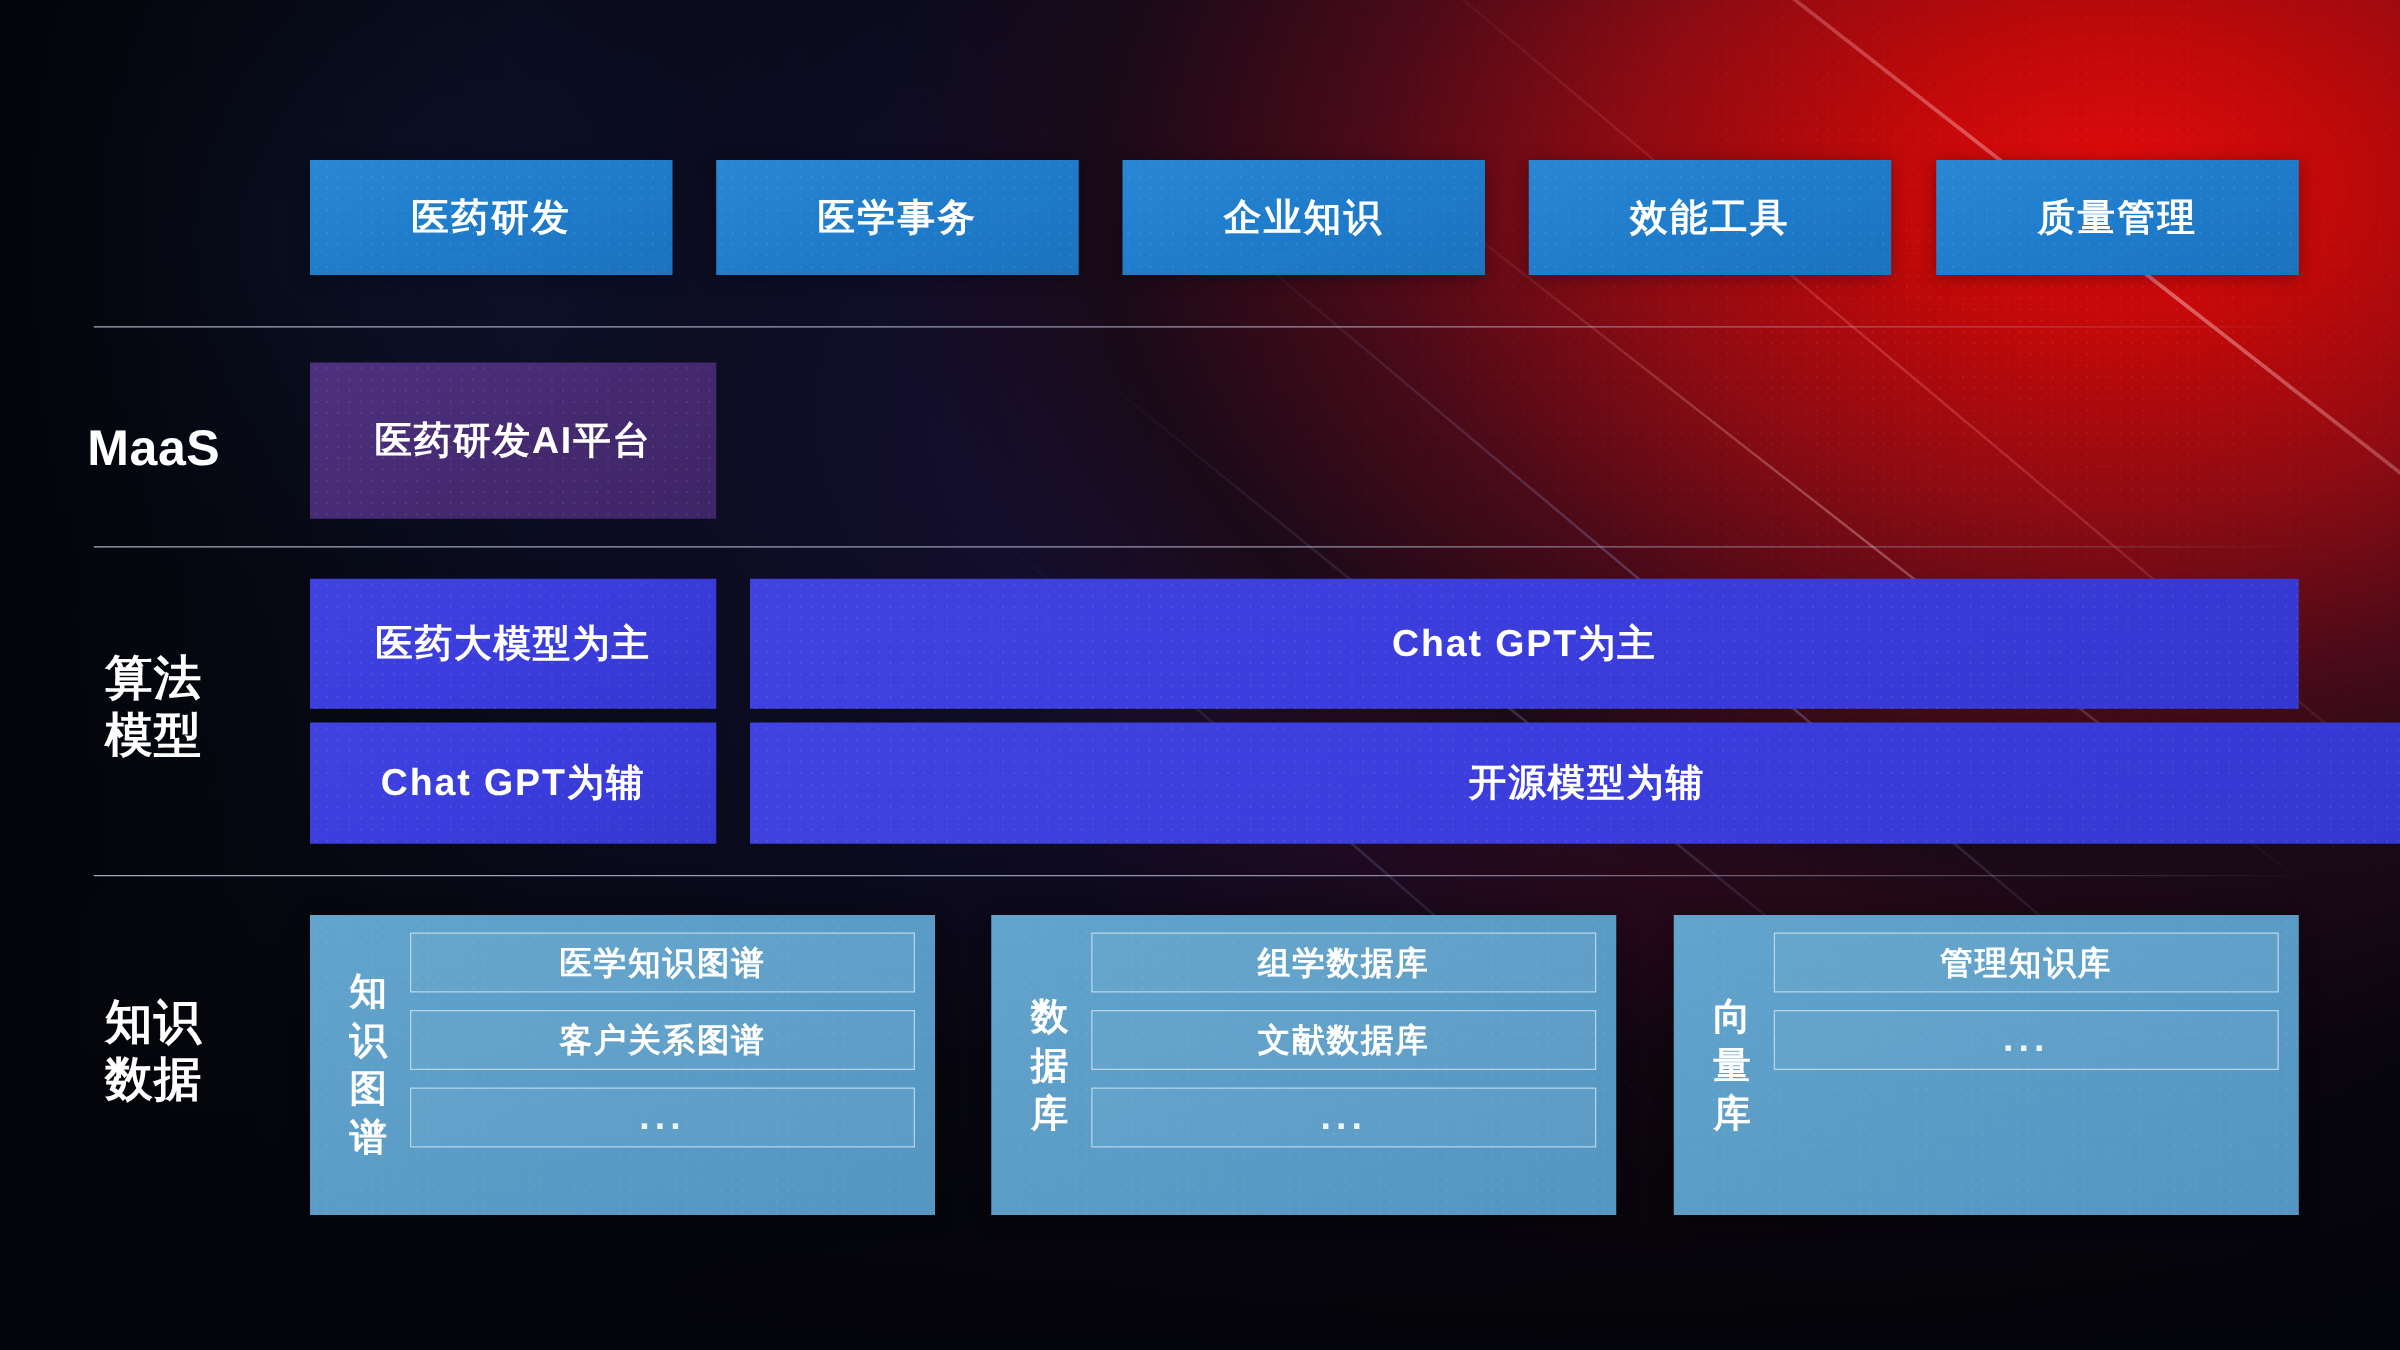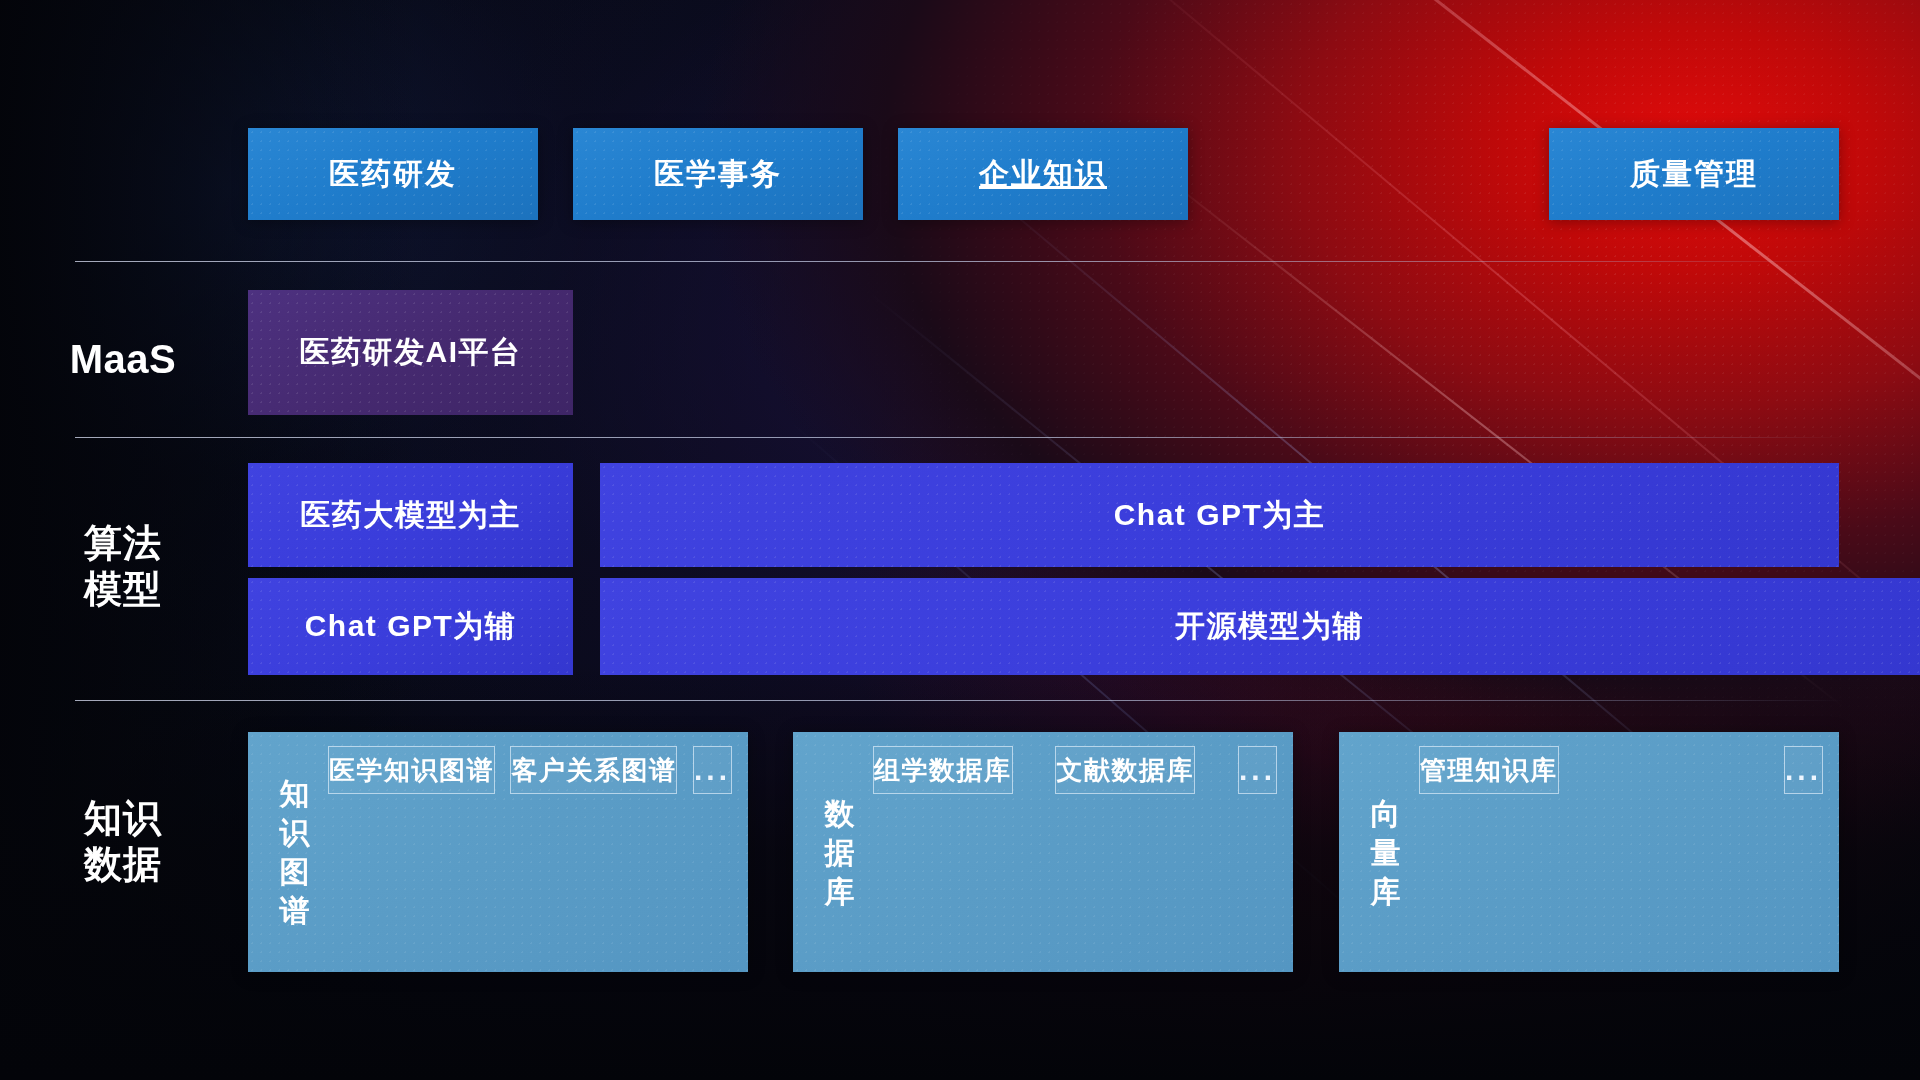--- a/index.html
+++ b/index.html
@@ -123,21 +123,21 @@
   }
   .kg-vlabel{
     width:66px;flex:0 0 66px;
     display:flex;align-items:center;justify-content:center;
     color:#fff;font-weight:bold;font-size:30px;
     line-height:1.30;letter-spacing:1px;
     writing-mode:horizontal-tb;
     text-align:center;
     position:relative;z-index:1;
   }
-  .kg-items{flex:1;display:flex;flex-direction:row;justify-content:space-between;gap:14px;position:relative;z-index:1;}
+  .kg-items{flex:1;display:flex;flex-direction:column;gap:14px;position:relative;z-index:1;}
   .kg-item{
     border:1px solid rgba(235,245,255,0.62);
     height:48px;
     display:flex;align-items:center;justify-content:center;
     color:#ffffff;font-weight:bold;font-size:26px;letter-spacing:1.5px;
     background:rgba(255,255,255,0.045);
     box-sizing:border-box;
   }
   .kg-item.ellipsis{font-size:30px;letter-spacing:4px;color:#eef6ff;}
 </style>
@@ -159,22 +159,25 @@
 
 <div id="stage">
 
 
   <div class="box app-box txtdot" style="left:248px;top:128px;width:290px;height:92px;">
     <span>医药研发</span>
   </div>
   <div class="box app-box txtdot" style="left:573px;top:128px;width:290px;height:92px;">
     <span>医学事务</span>
   </div>
-  <div class="box app-box txtdot" style="left:898px;top:128px;width:290px;height:92px;text-decoration:underline;">
+  <div class="box app-box txtdot" style="left:898px;top:128px;width:290px;height:92px;">
     <span>企业知识</span>
+  </div>
+  <div class="box app-box txtdot" style="left:1223px;top:128px;width:290px;height:92px;">
+    <span>效能工具</span>
   </div>
   <div class="box app-box txtdot" style="left:1549px;top:128px;width:290px;height:92px;">
     <span>质量管理</span>
   </div>
 
   <div class="divider" style="top:261px;"></div>
 
   <div class="row-label en" style="top:335px;">
     <div>MaaS</div>
   </div>

